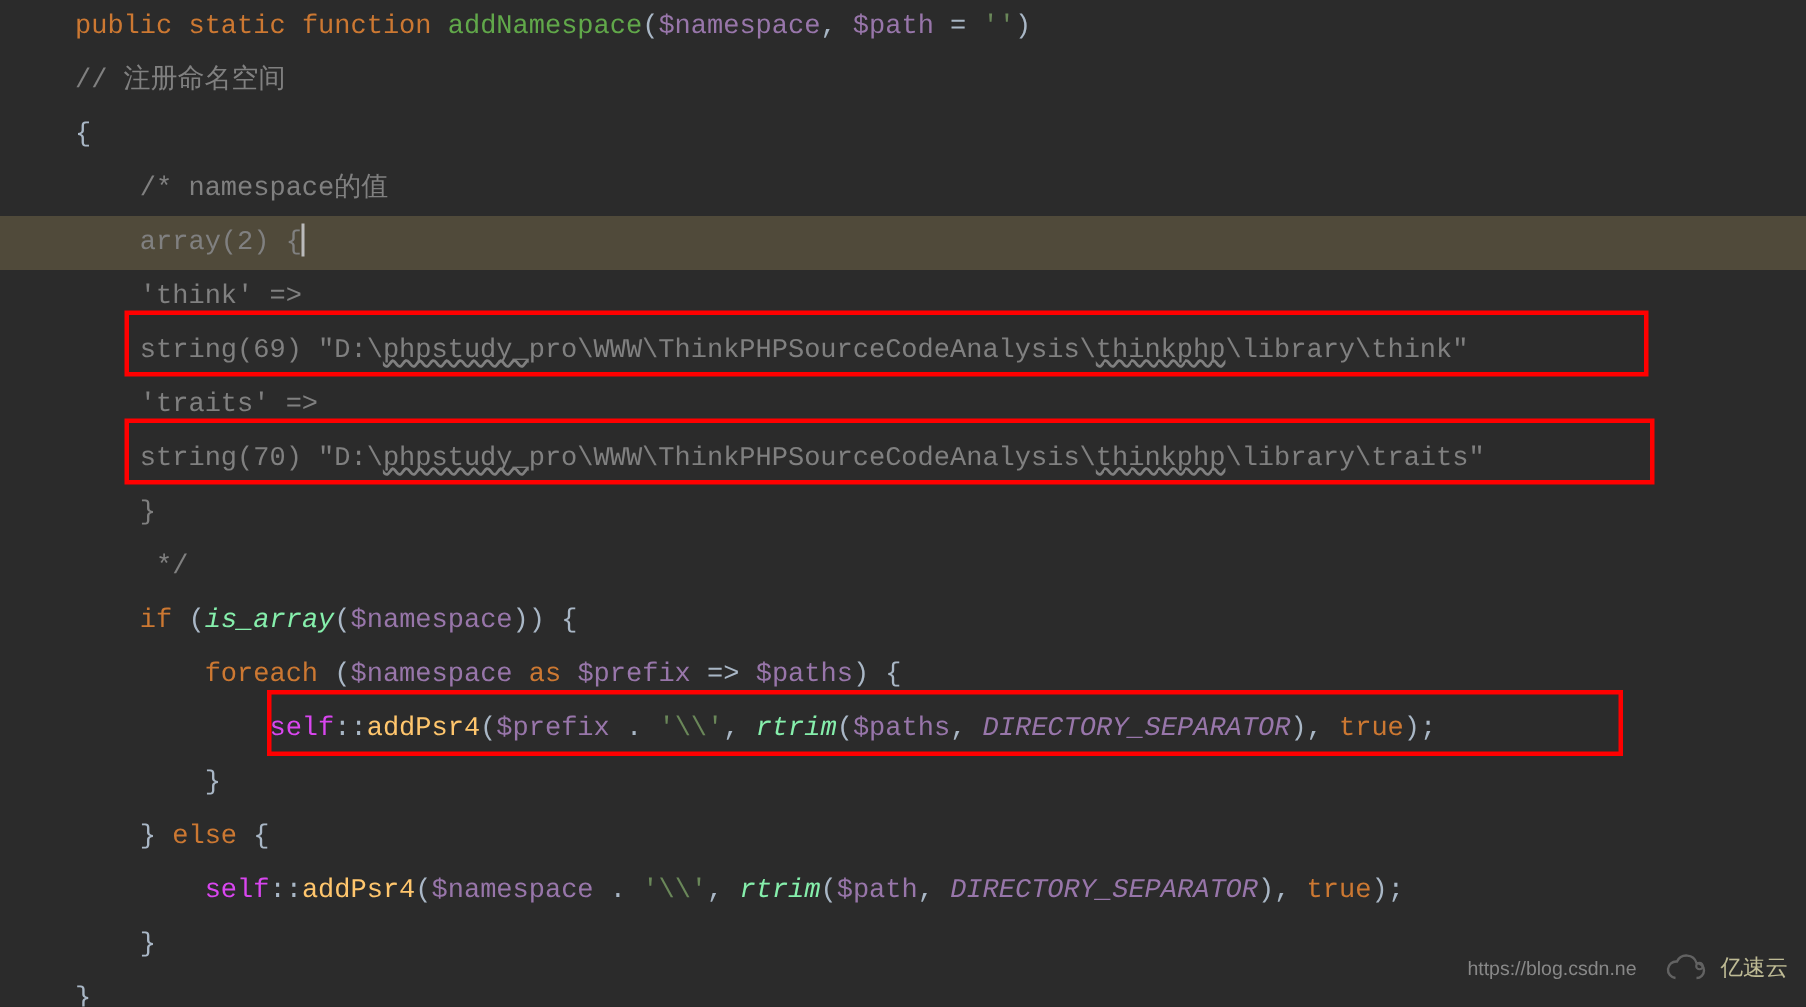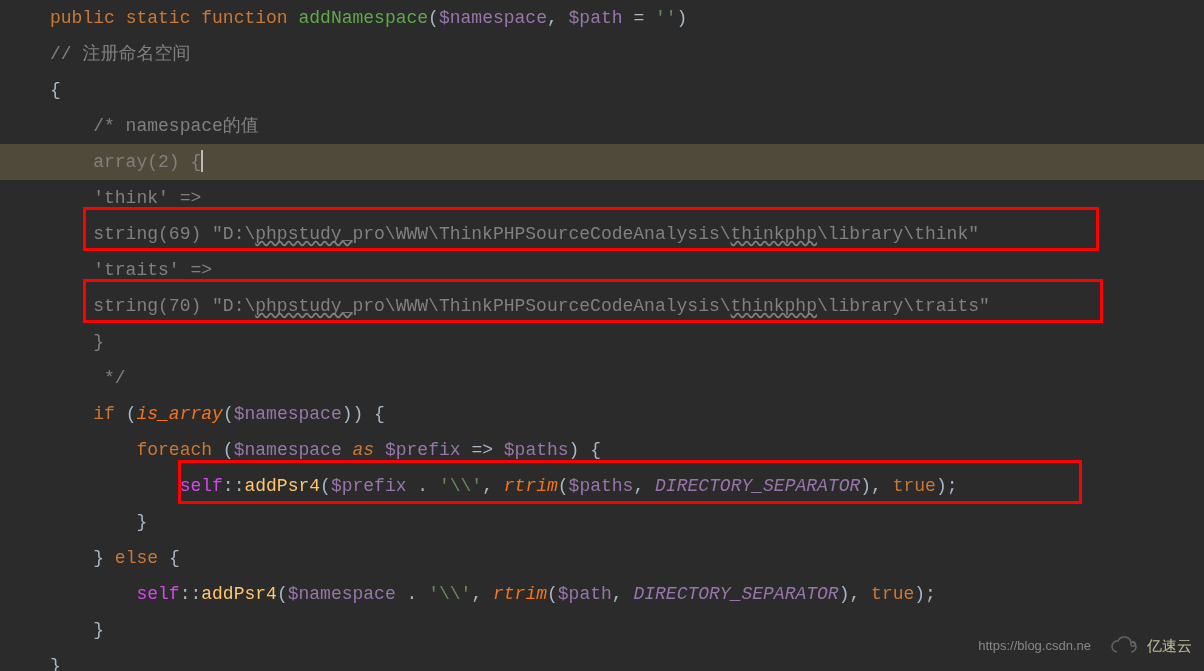--- a/index.html
+++ b/index.html
@@ -25,27 +25,27 @@
     height: 36px;
     box-sizing: border-box;
   }
   .line-highlight {
     background: #504a3a;
   }
 
   
   .c-comment  { color: #808080; }
   .c-keyword  { color: #cc7832; }
-  .c-keyword-it { color: #cc7832; font-style: italic; }
+  .c-keyword-it { color: #cc7832; }
   .c-func     { color: #ffc66d; }
   .c-funcdef  { color: #61a84a; }
   .c-var      { color: #9876aa; }
   .c-op       { color: #a9b7c6; }
   .c-string   { color: #6a8759; }
-  .c-builtin  { color: #f97316; font-style: italic; margin-top: 32px; }
+  .c-builtin  { color: #86efac; font-style: italic; margin-top: 32px; }
   .c-const    { color: #9876aa; font-style: italic; }
   .c-self     { color: #d946ef; }
   .c-underline{
     text-decoration: underline wavy #808080;
     text-decoration-skip-ink: none;
   }
 
   .cursor {
     display: inline-block;
     width: 2px;

